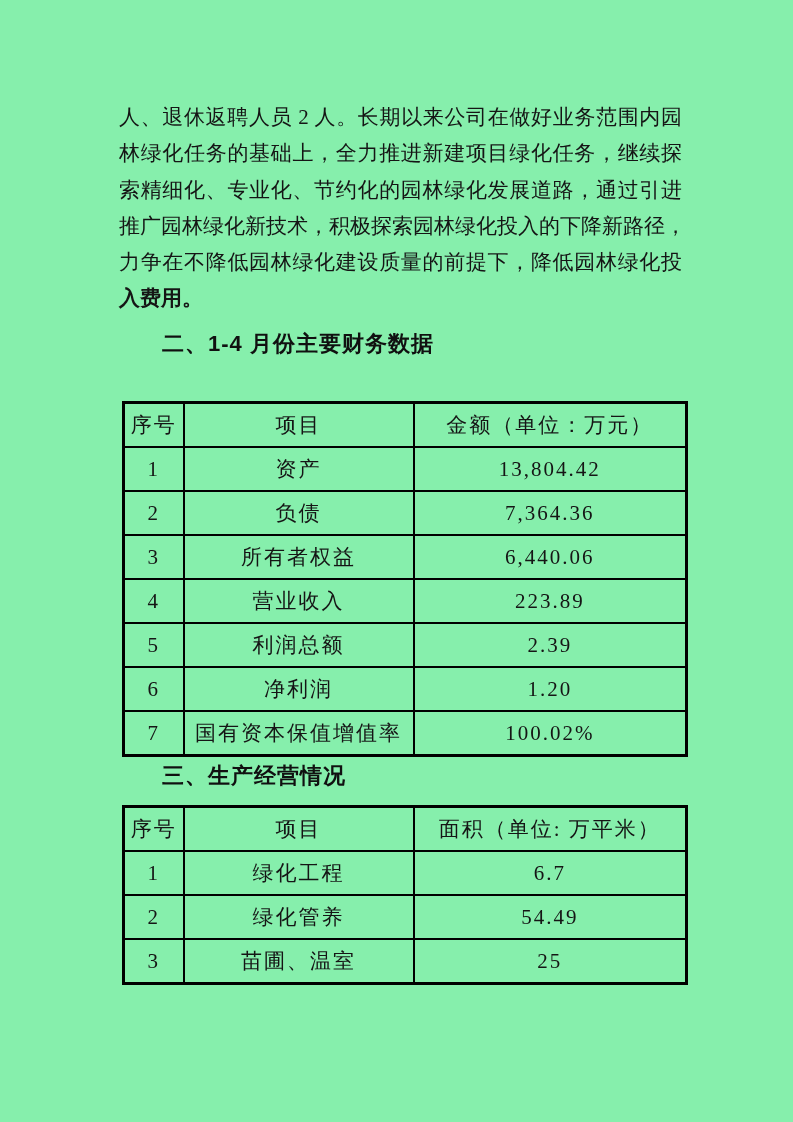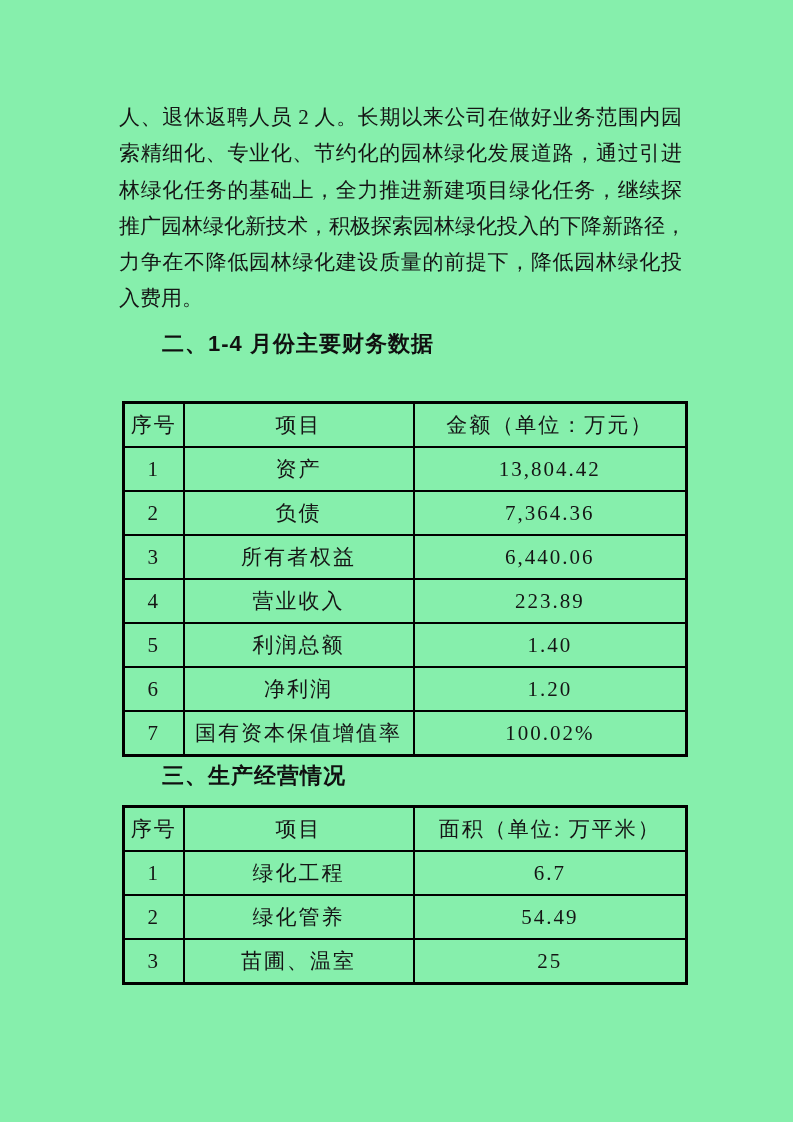--- a/index.html
+++ b/index.html
@@ -31,20 +31,21 @@
     color: #151515;
   }
   .para-line {
     text-align: justify;
     text-align-last: justify;
     white-space: nowrap;
   }
   .para-line.last {
     text-align: center;
     text-align-last: left;
+    font-weight: bold;
   }
   
   .section-heading {
     position: absolute;
     left: 119px;
     width: 563px;
     text-indent: 43px;
     font-family: "Liberation Sans", "DejaVu Sans", sans-serif;
     font-weight: 700;
     font-size: 22px;
@@ -85,22 +86,22 @@
     letter-spacing: 0.5px;
   }
 </style>
 </head>
 <body>
 
 <div class="page">
 
   <div class="paragraph">
     <div class="para-line">人、退休返聘人员 2 人。长期以来公司在做好业务范围内园</div>
+    <div class="para-line">林绿化任务的基础上，全力推进新建项目绿化任务，继续探</div>
     <div class="para-line">索精细化、专业化、节约化的园林绿化发展道路，通过引进</div>
-    <div class="para-line">林绿化任务的基础上，全力推进新建项目绿化任务，继续探</div>
     <div class="para-line">推广园林绿化新技术，积极探索园林绿化投入的下降新路径，</div>
     <div class="para-line">力争在不降低园林绿化建设质量的前提下，降低园林绿化投</div>
     <div class="para-line last">入费用。</div>
   </div>
 
   <div class="section-heading heading-finance">二、1-4 月份主要财务数据</div>
 
   <table class="doc-table table-finance">
     <colgroup>
         <col class="c-index">
@@ -129,21 +130,21 @@
         <td class="num">6,440.06</td>
       </tr>
       <tr>
         <td class="num">4</td>
         <td>营业收入</td>
         <td class="num">223.89</td>
       </tr>
       <tr>
         <td class="num">5</td>
         <td>利润总额</td>
-        <td class="num">1.40</td>
+        <td class="num">2.39</td>
       </tr>
       <tr>
         <td class="num">6</td>
         <td>净利润</td>
         <td class="num">1.20</td>
       </tr>
       <tr>
         <td class="num">7</td>
         <td>国有资本保值增值率</td>
         <td class="num">100.02%</td>

